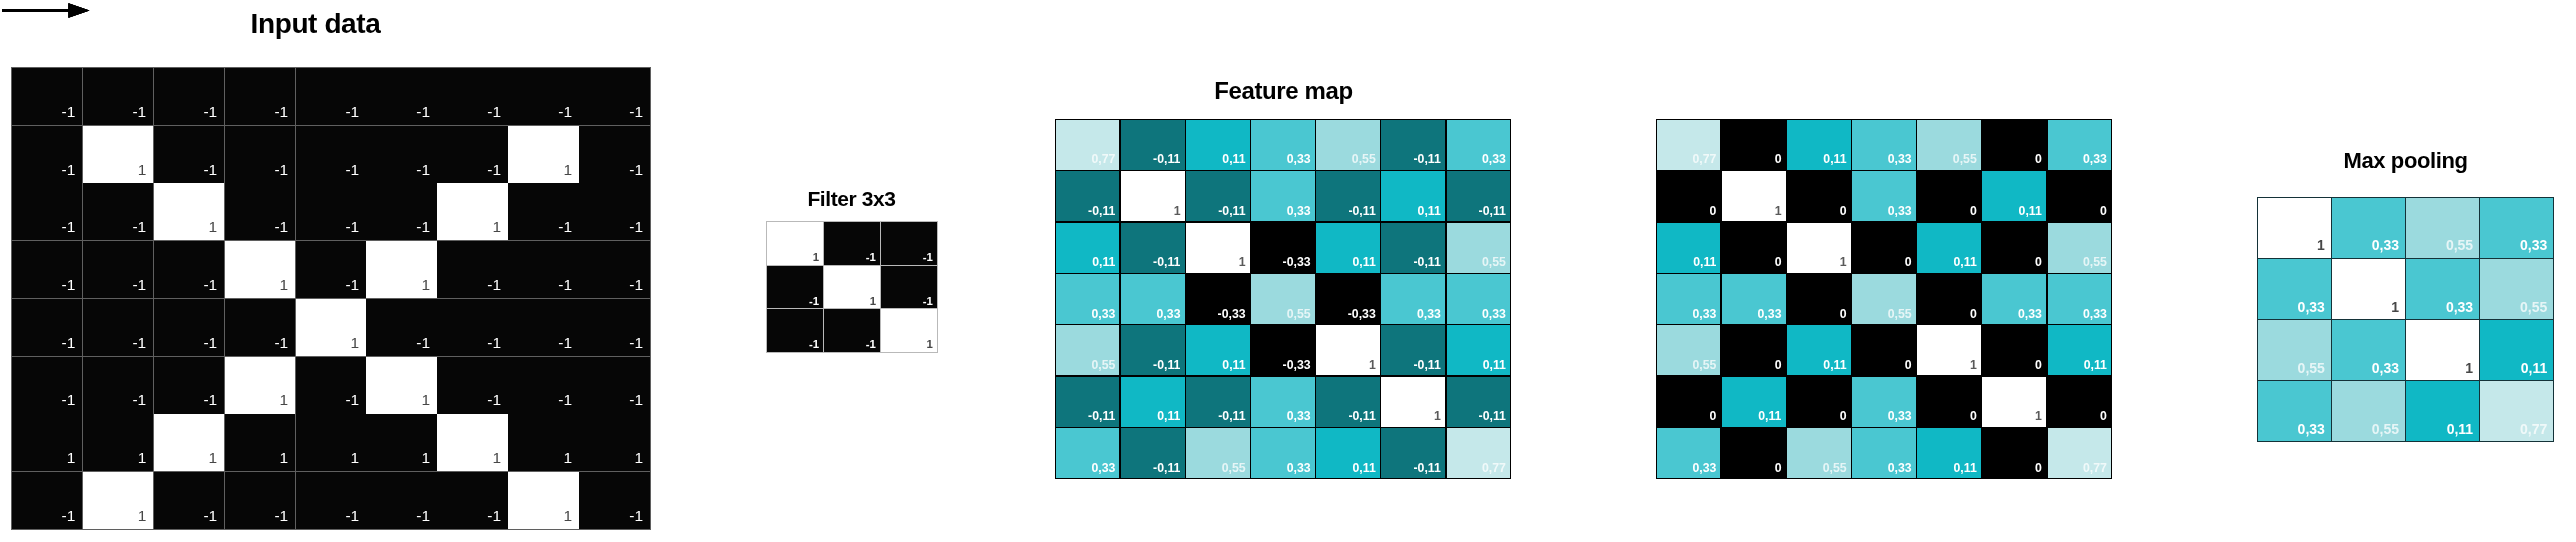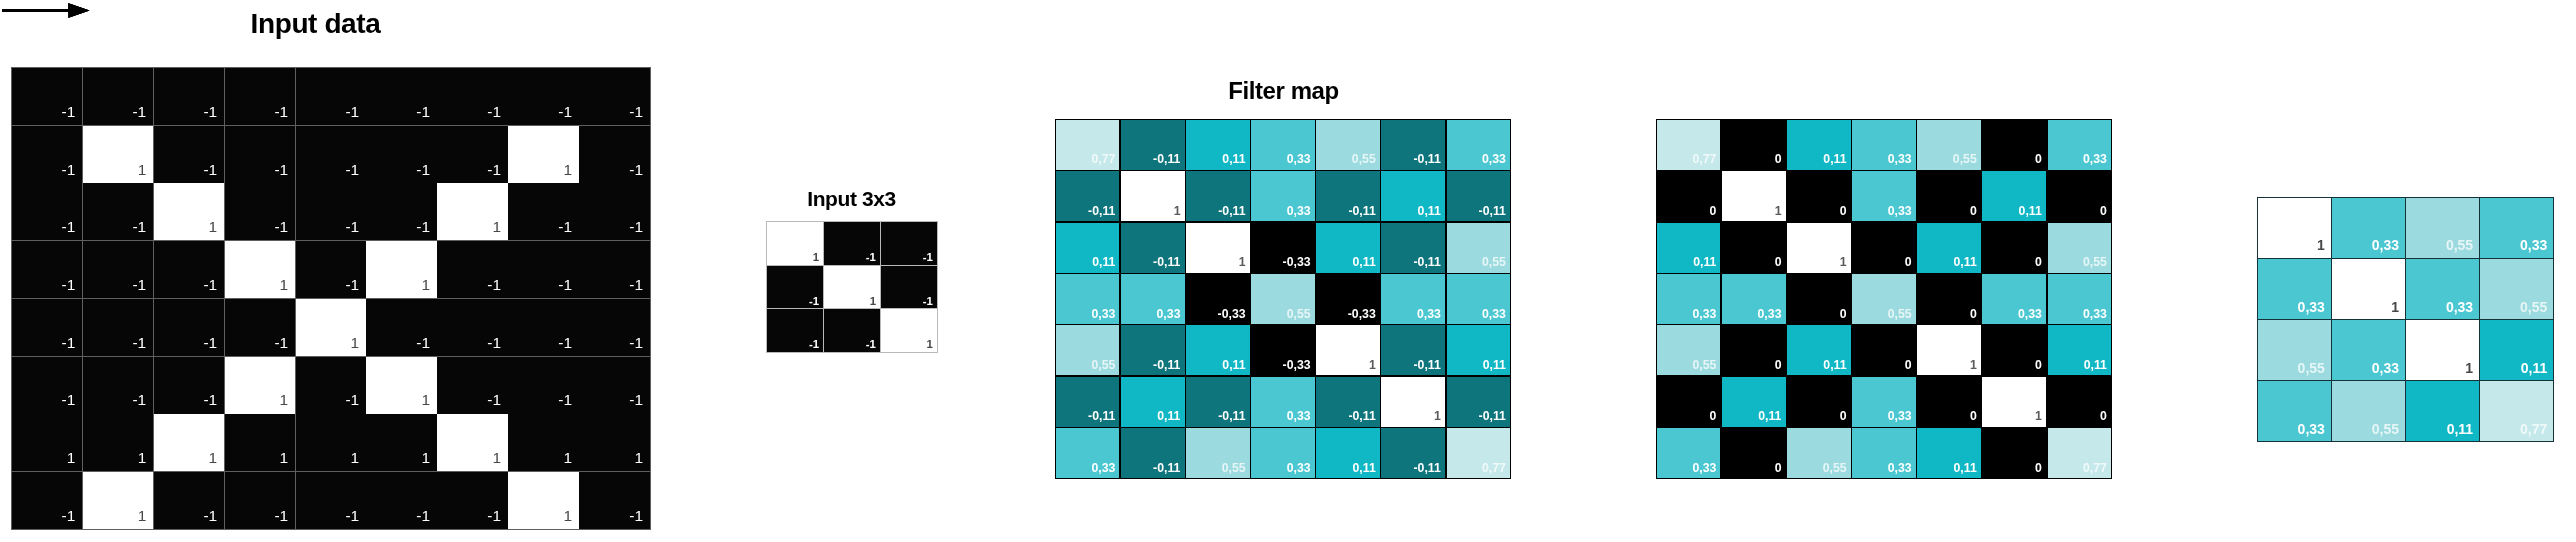--- a/index.html
+++ b/index.html
@@ -257,21 +257,21 @@
       <div class="cell" style="background: rgb(6, 6, 6);">
         <span class="on-dark">-1</span>
       </div>
     </div>
 
   <svg class="arrow" id="arrow-1" viewBox="0 0 110 26">
     <line x1="2" y1="13" x2="86" y2="13" stroke="#000" stroke-width="3.5"></line>
     <polygon points="84,4 110,13 84,22" fill="#000"></polygon>
   </svg>
 
-  <div class="stage-title" id="filter-title">Input 3x3</div>
+  <div class="stage-title" id="filter-title">Filter 3x3</div>
   <div class="matrix" id="filter-grid" style="grid-template-columns: repeat(3, 1fr);">
       <div class="cell" style="background: rgb(255, 255, 255);">
         <span class="on-white">1</span>
       </div>
       <div class="cell" style="background: rgb(6, 6, 6);">
         <span class="on-dark">-1</span>
       </div>
       <div class="cell" style="background: rgb(6, 6, 6);">
         <span class="on-dark">-1</span>
       </div>
@@ -293,21 +293,21 @@
       <div class="cell" style="background: rgb(255, 255, 255);">
         <span class="on-white">1</span>
       </div>
     </div>
 
   <svg class="arrow" id="arrow-2" viewBox="0 0 110 26">
     <line x1="2" y1="13" x2="86" y2="13" stroke="#000" stroke-width="3.5"></line>
     <polygon points="84,4 110,13 84,22" fill="#000"></polygon>
   </svg>
 
-  <div class="stage-title" id="feature-title">Filter map</div>
+  <div class="stage-title" id="feature-title">Feature map</div>
   <div class="matrix" id="feature-grid" style="grid-template-columns: repeat(7, 1fr);">
       <div class="cell" style="background: rgb(197, 232, 234);">
         <span class="on-dark faint">0,77</span>
       </div>
       <div class="cell" style="background: rgb(14, 117, 124);">
         <span class="on-dark">-0,11</span>
       </div>
       <div class="cell" style="background: rgb(16, 184, 197);">
         <span class="on-dark">0,11</span>
       </div>
@@ -604,20 +604,21 @@
       <div class="cell" style="background: rgb(197, 232, 234);">
         <span class="on-dark faint">0,77</span>
       </div>
     </div>
 
   <svg class="arrow" id="arrow-4" viewBox="0 0 110 26">
     <line x1="2" y1="13" x2="86" y2="13" stroke="#000" stroke-width="3.5"></line>
     <polygon points="84,4 110,13 84,22" fill="#000"></polygon>
   </svg>
 
+  <div class="stage-title" id="max-title">Max pooling</div>
   <div class="matrix" id="max-grid" style="grid-template-columns: repeat(4, 1fr);">
       <div class="cell" style="background: rgb(255, 255, 255);">
         <span class="on-white">1</span>
       </div>
       <div class="cell" style="background: rgb(74, 199, 209);">
         <span class="on-dark">0,33</span>
       </div>
       <div class="cell" style="background: rgb(155, 218, 222);">
         <span class="on-dark faint">0,55</span>
       </div>

